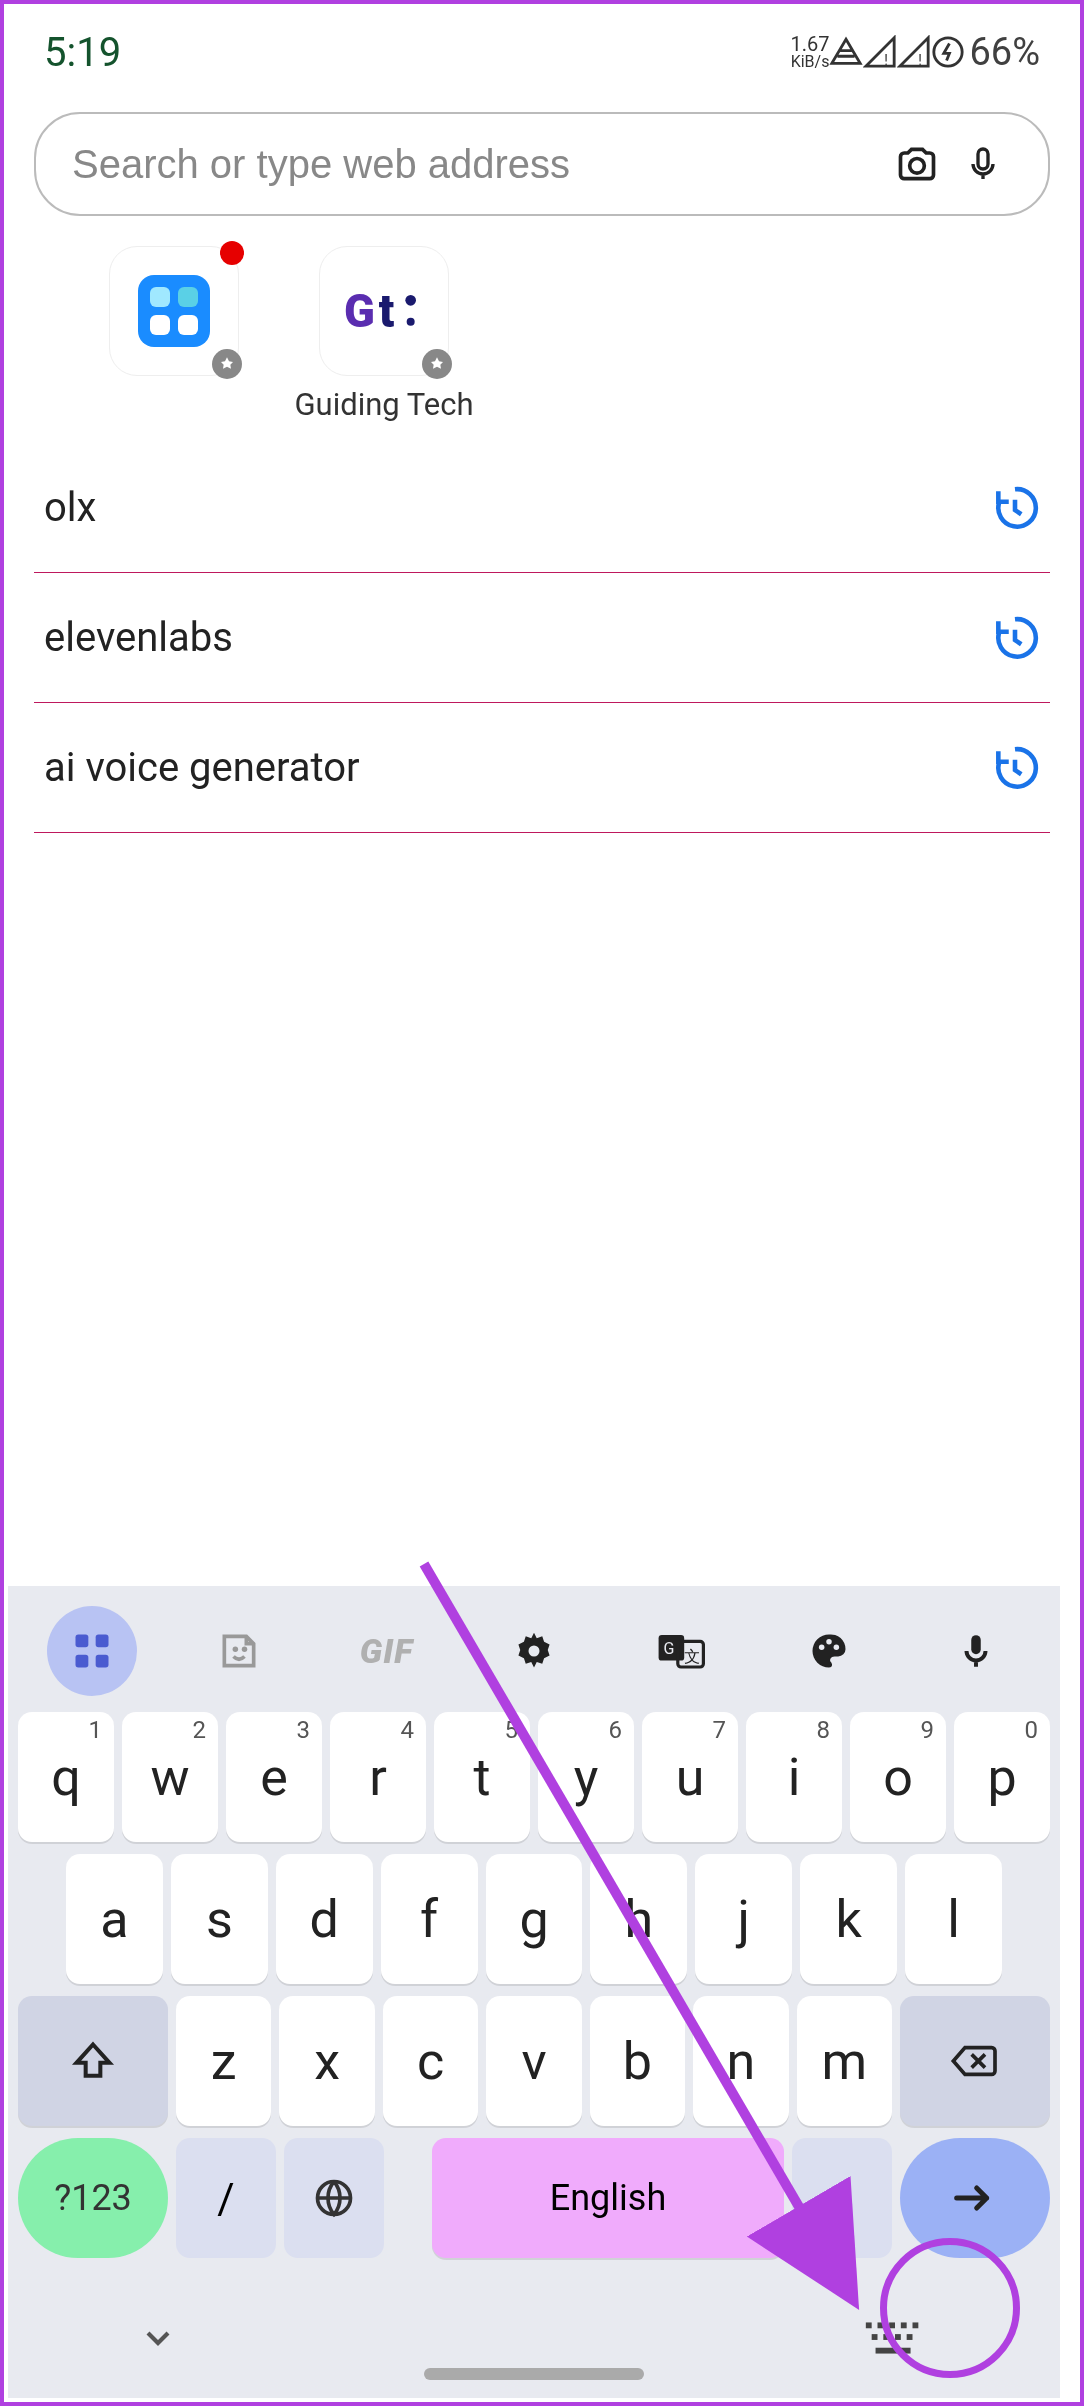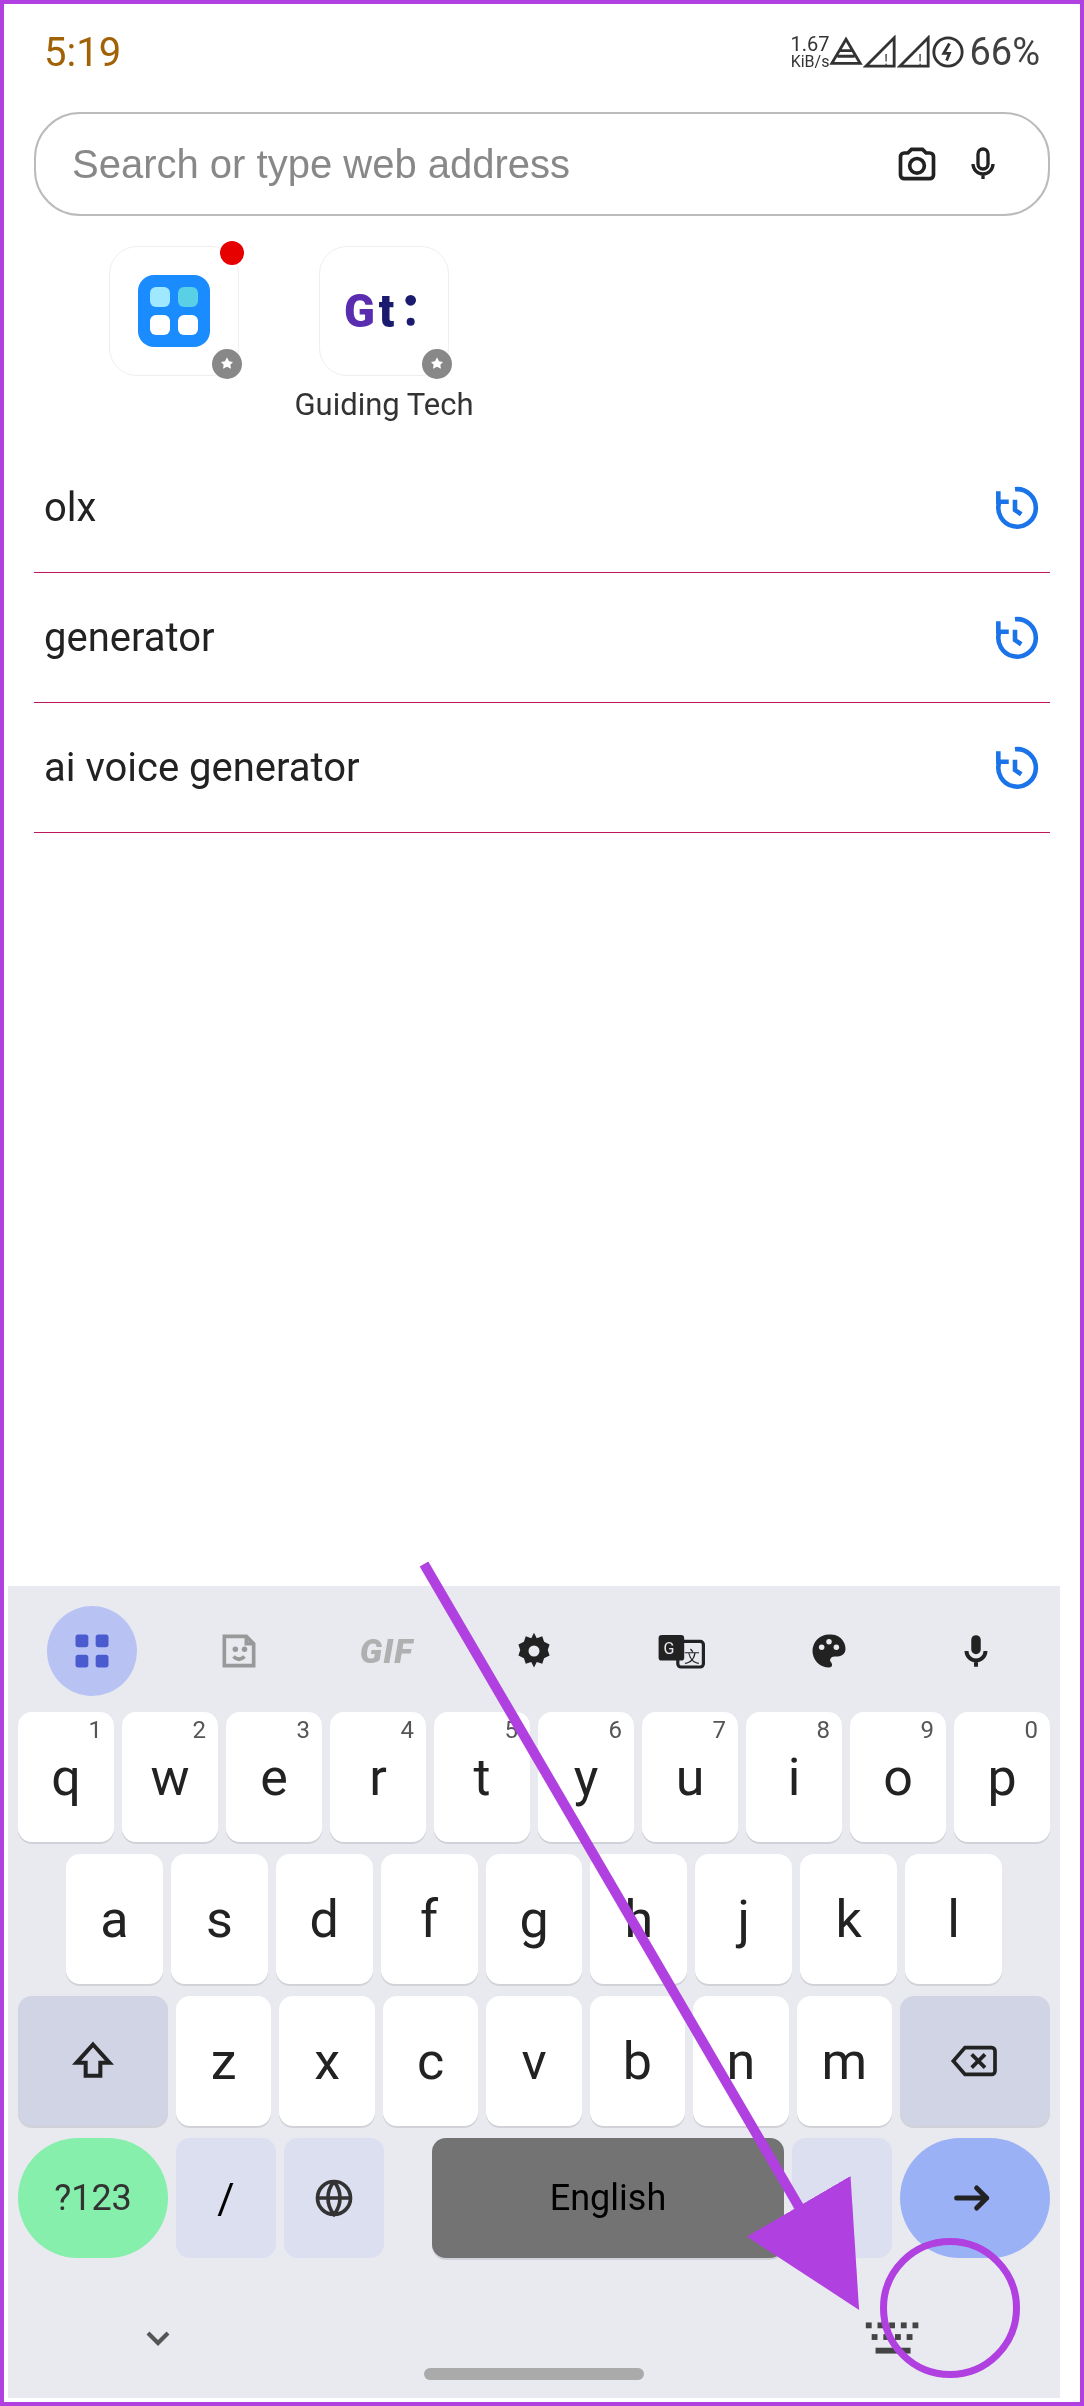--- a/index.html
+++ b/index.html
@@ -12,21 +12,21 @@
     position: relative;
     overflow: hidden;
   }
   .status-bar {
     display: flex;
     align-items: center;
     justify-content: space-between;
     padding: 16px 40px 10px 40px;
     height: 90px;
   }
-  .status-time { font-size: 40px; color: #a16207; font-weight: 400; }
+  .status-time { font-size: 40px; color: #14532d; font-weight: 400; }
   .status-right { display: flex; align-items: center; }
   .status-kib { font-size: 20px; line-height: 1; text-align: right; color: #333; }
   .status-kib .sub { font-size: 16px; }
   .status-icon { width: 34px; height: 34px; }
   .battery-text { font-size: 38px; color: #404040; margin-left: 4px; }
   .search-bar {
     margin: 18px 30px 0 30px;
     height: 104px;
     border: 2px solid #bbb;
     border-radius: 46px;
@@ -156,21 +156,21 @@
   .kb-small {
     width: 100px; height: 120px; flex:0 0 100px;
     background: #dbdff0;
     border-radius: 14px;
     display:flex; align-items:center; justify-content:center;
     font-size: 42px;
   }
   .kb-space {
     flex: 1;
     height: 120px;
-    background: #737373;
+    background: #f0abfc;
     border-radius: 14px;
     box-shadow: 0 2px 0 rgba(0,0,0,.1);
     display:flex; align-items:center; justify-content:center;
     font-size: 36px;
     margin-left: 40px;
   }
   .kb-enter {
     width: 150px; height: 120px; flex:0 0 150px;
     background: #9bb1f5;
     border-radius: 60px;
@@ -297,21 +297,21 @@
 
 <div class="history-list">
   <div class="history-row">
     <span class="history-text">olx</span>
     <svg class="history-icon" viewBox="0 0 24 24">
         <path fill="none" stroke="#1a73e8" stroke-width="2.2" d="M4 4 v5 h5 M4.5 9 A9 9 0 1 0 12 3"></path>
         <path d="M12 8 v5 l3 2" fill="none" stroke="#1a73e8" stroke-width="2.2"></path>
       </svg>
   </div>
   <div class="history-row">
-    <span class="history-text">generator</span>
+    <span class="history-text">elevenlabs</span>
     <svg class="history-icon" viewBox="0 0 24 24">
         <path fill="none" stroke="#1a73e8" stroke-width="2.2" d="M4 4 v5 h5 M4.5 9 A9 9 0 1 0 12 3"></path>
         <path d="M12 8 v5 l3 2" fill="none" stroke="#1a73e8" stroke-width="2.2"></path>
       </svg>
   </div>
   <div class="history-row">
     <span class="history-text">ai voice generator</span>
     <svg class="history-icon" viewBox="0 0 24 24">
         <path fill="none" stroke="#1a73e8" stroke-width="2.2" d="M4 4 v5 h5 M4.5 9 A9 9 0 1 0 12 3"></path>
         <path d="M12 8 v5 l3 2" fill="none" stroke="#1a73e8" stroke-width="2.2"></path>

